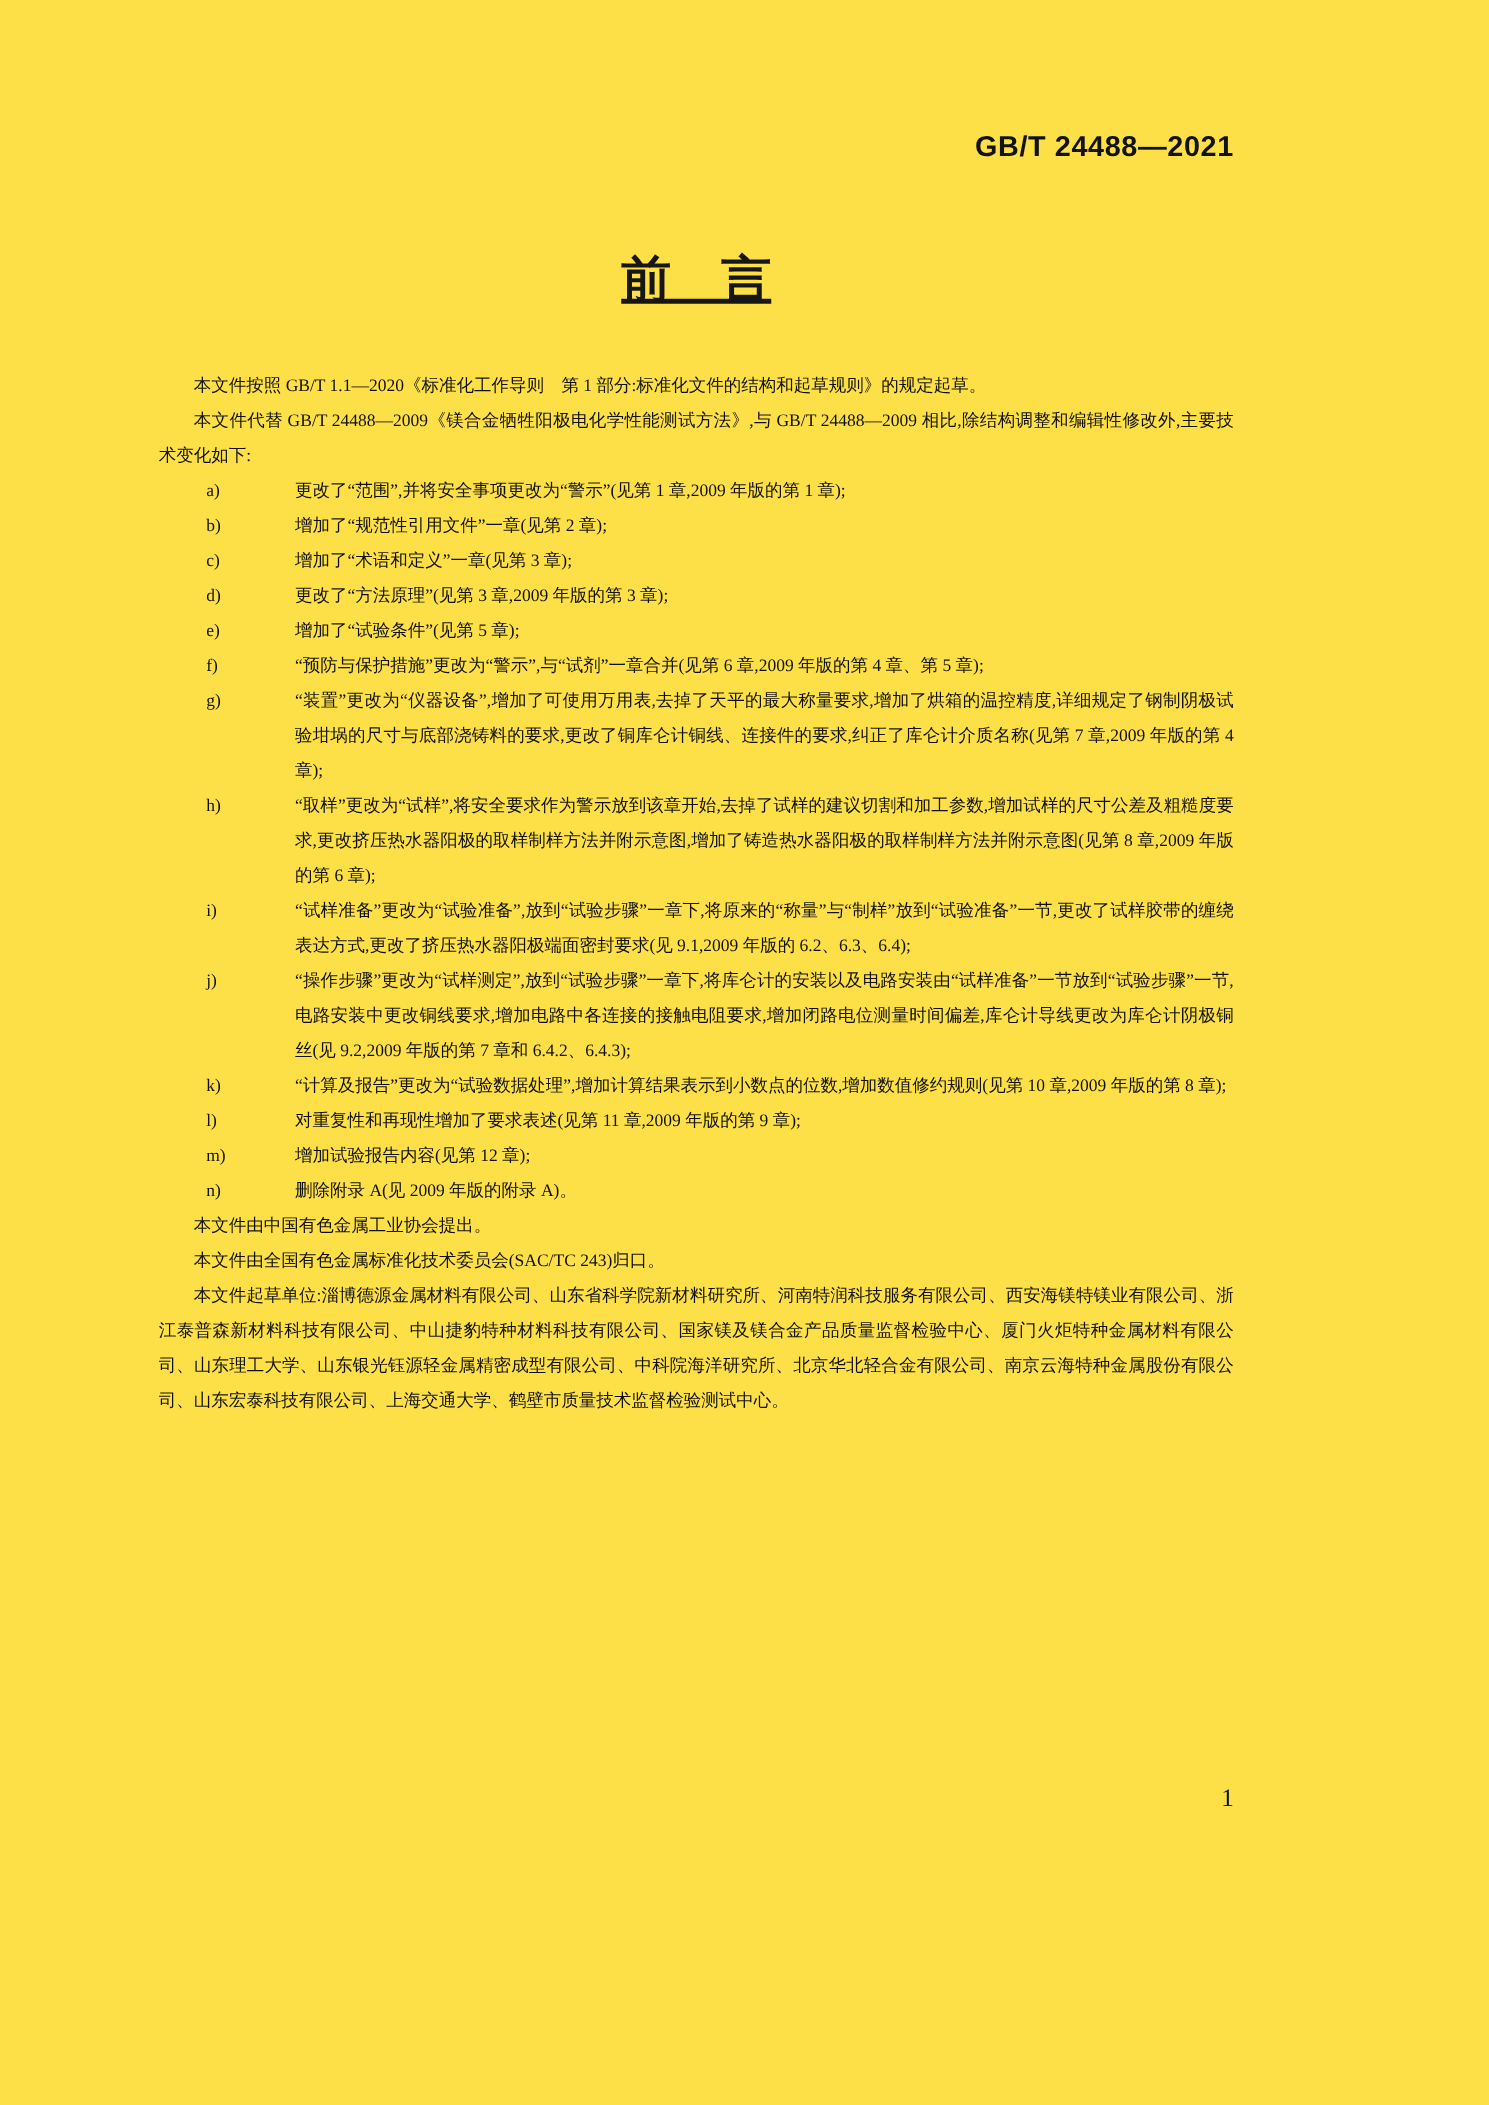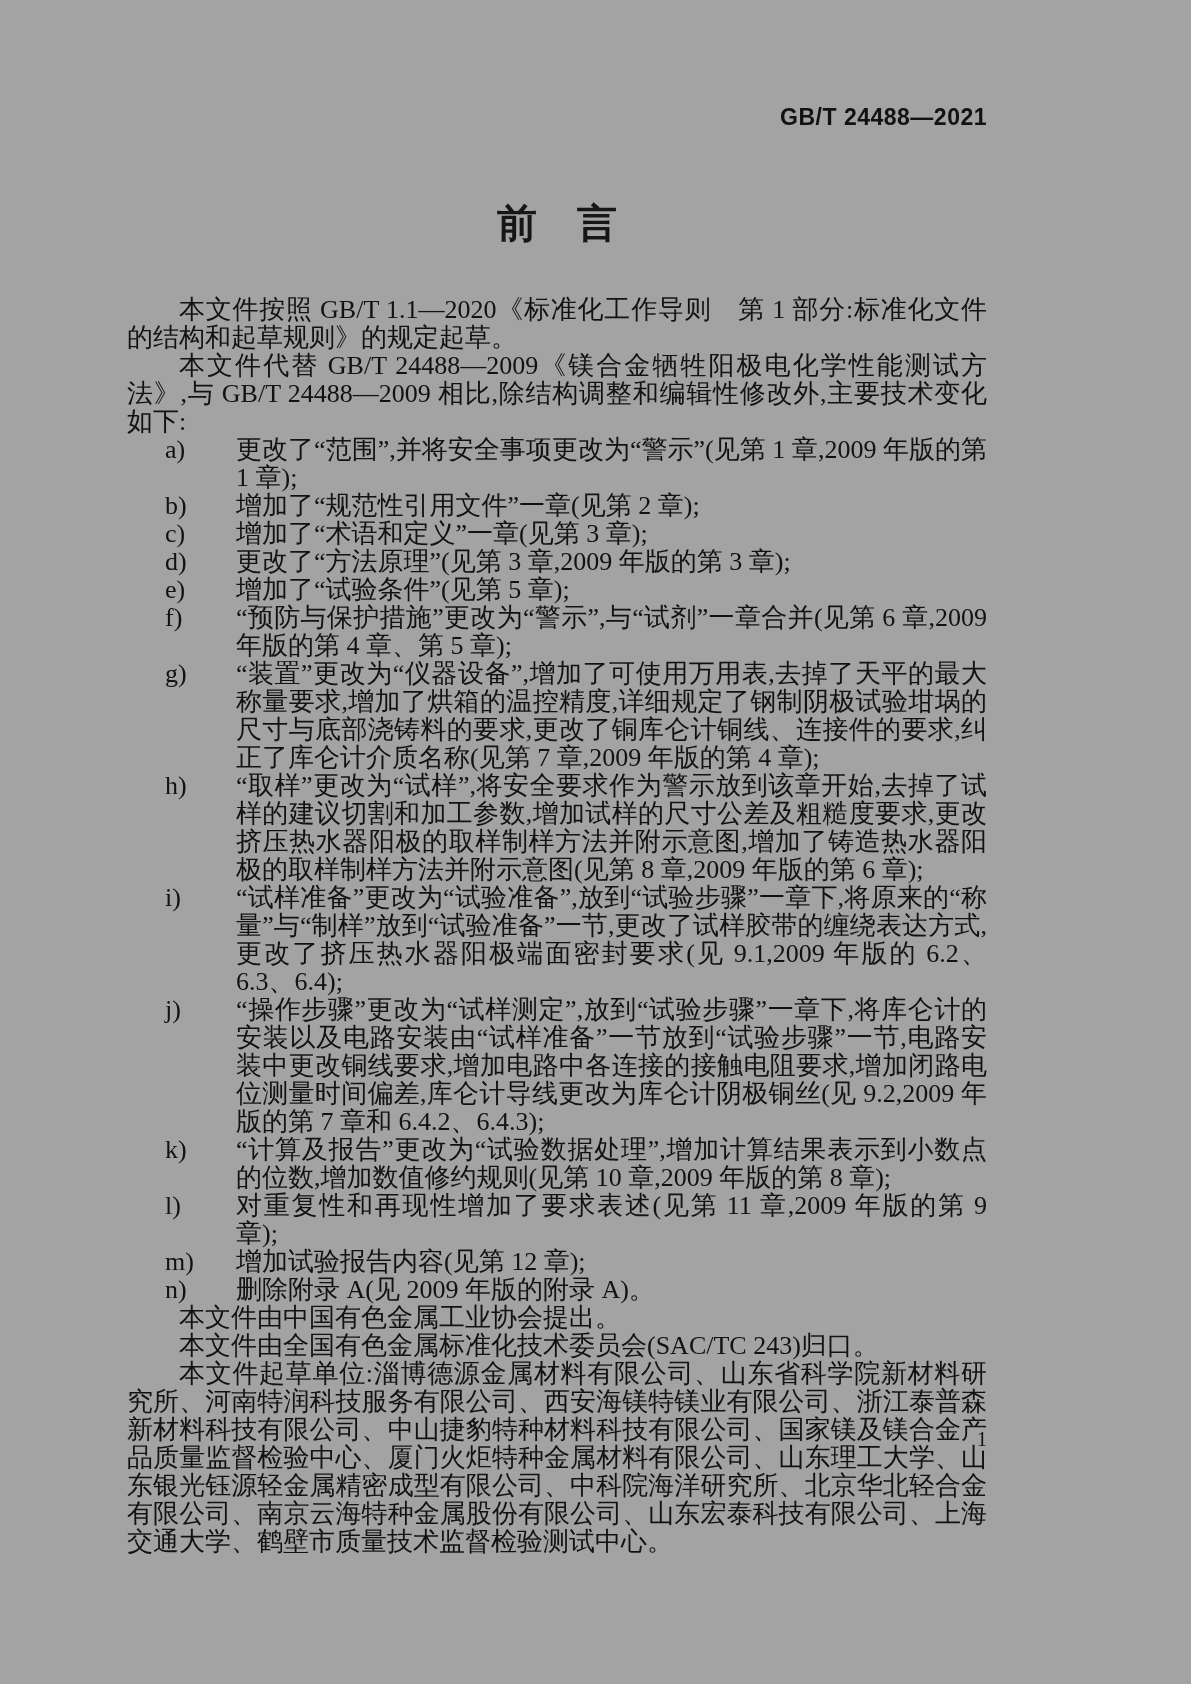--- a/index.html
+++ b/index.html
@@ -1,21 +1,21 @@
 <!DOCTYPE html>
 <html><head>
 <meta charset="utf-8">
 <style>
   * { box-sizing: border-box; }
   html, body { margin: 0; padding: 0; background: #ffffff; }
   .page {
     position: relative;
     width: 1191px;
     height: 1684px;
-    background: #a3a3a3;
+    background: #fde047;
     color: #121212;
     font-family: "Liberation Serif", "DejaVu Serif", serif;
     overflow: hidden;
   }
   .doc-number {
     position: absolute;
     top: 104px;
     right: 204px;
     font-family: "Liberation Sans", "DejaVu Sans", sans-serif;
     font-weight: 700;
@@ -27,27 +27,28 @@
     position: absolute;
     top: 196px;
     left: 127px;
     width: 860px;
     margin: 0;
     text-align: center;
     font-family: "Liberation Sans", "DejaVu Sans", sans-serif;
     font-weight: 700;
     font-size: 40px;
     color: #161616;
+    text-decoration: underline;
   }
   .content {
     position: absolute;
     top: 296px;
     left: 127px;
     width: 860px;
-    font-size: 26px;
+    font-size: 14px;
     line-height: 28px;
     text-align: justify;
   }
   .para {
     margin: 0;
     text-indent: 2em;
   }
   .change-list { margin: 0; padding: 0; }
   .list-item {
     display: flex;

